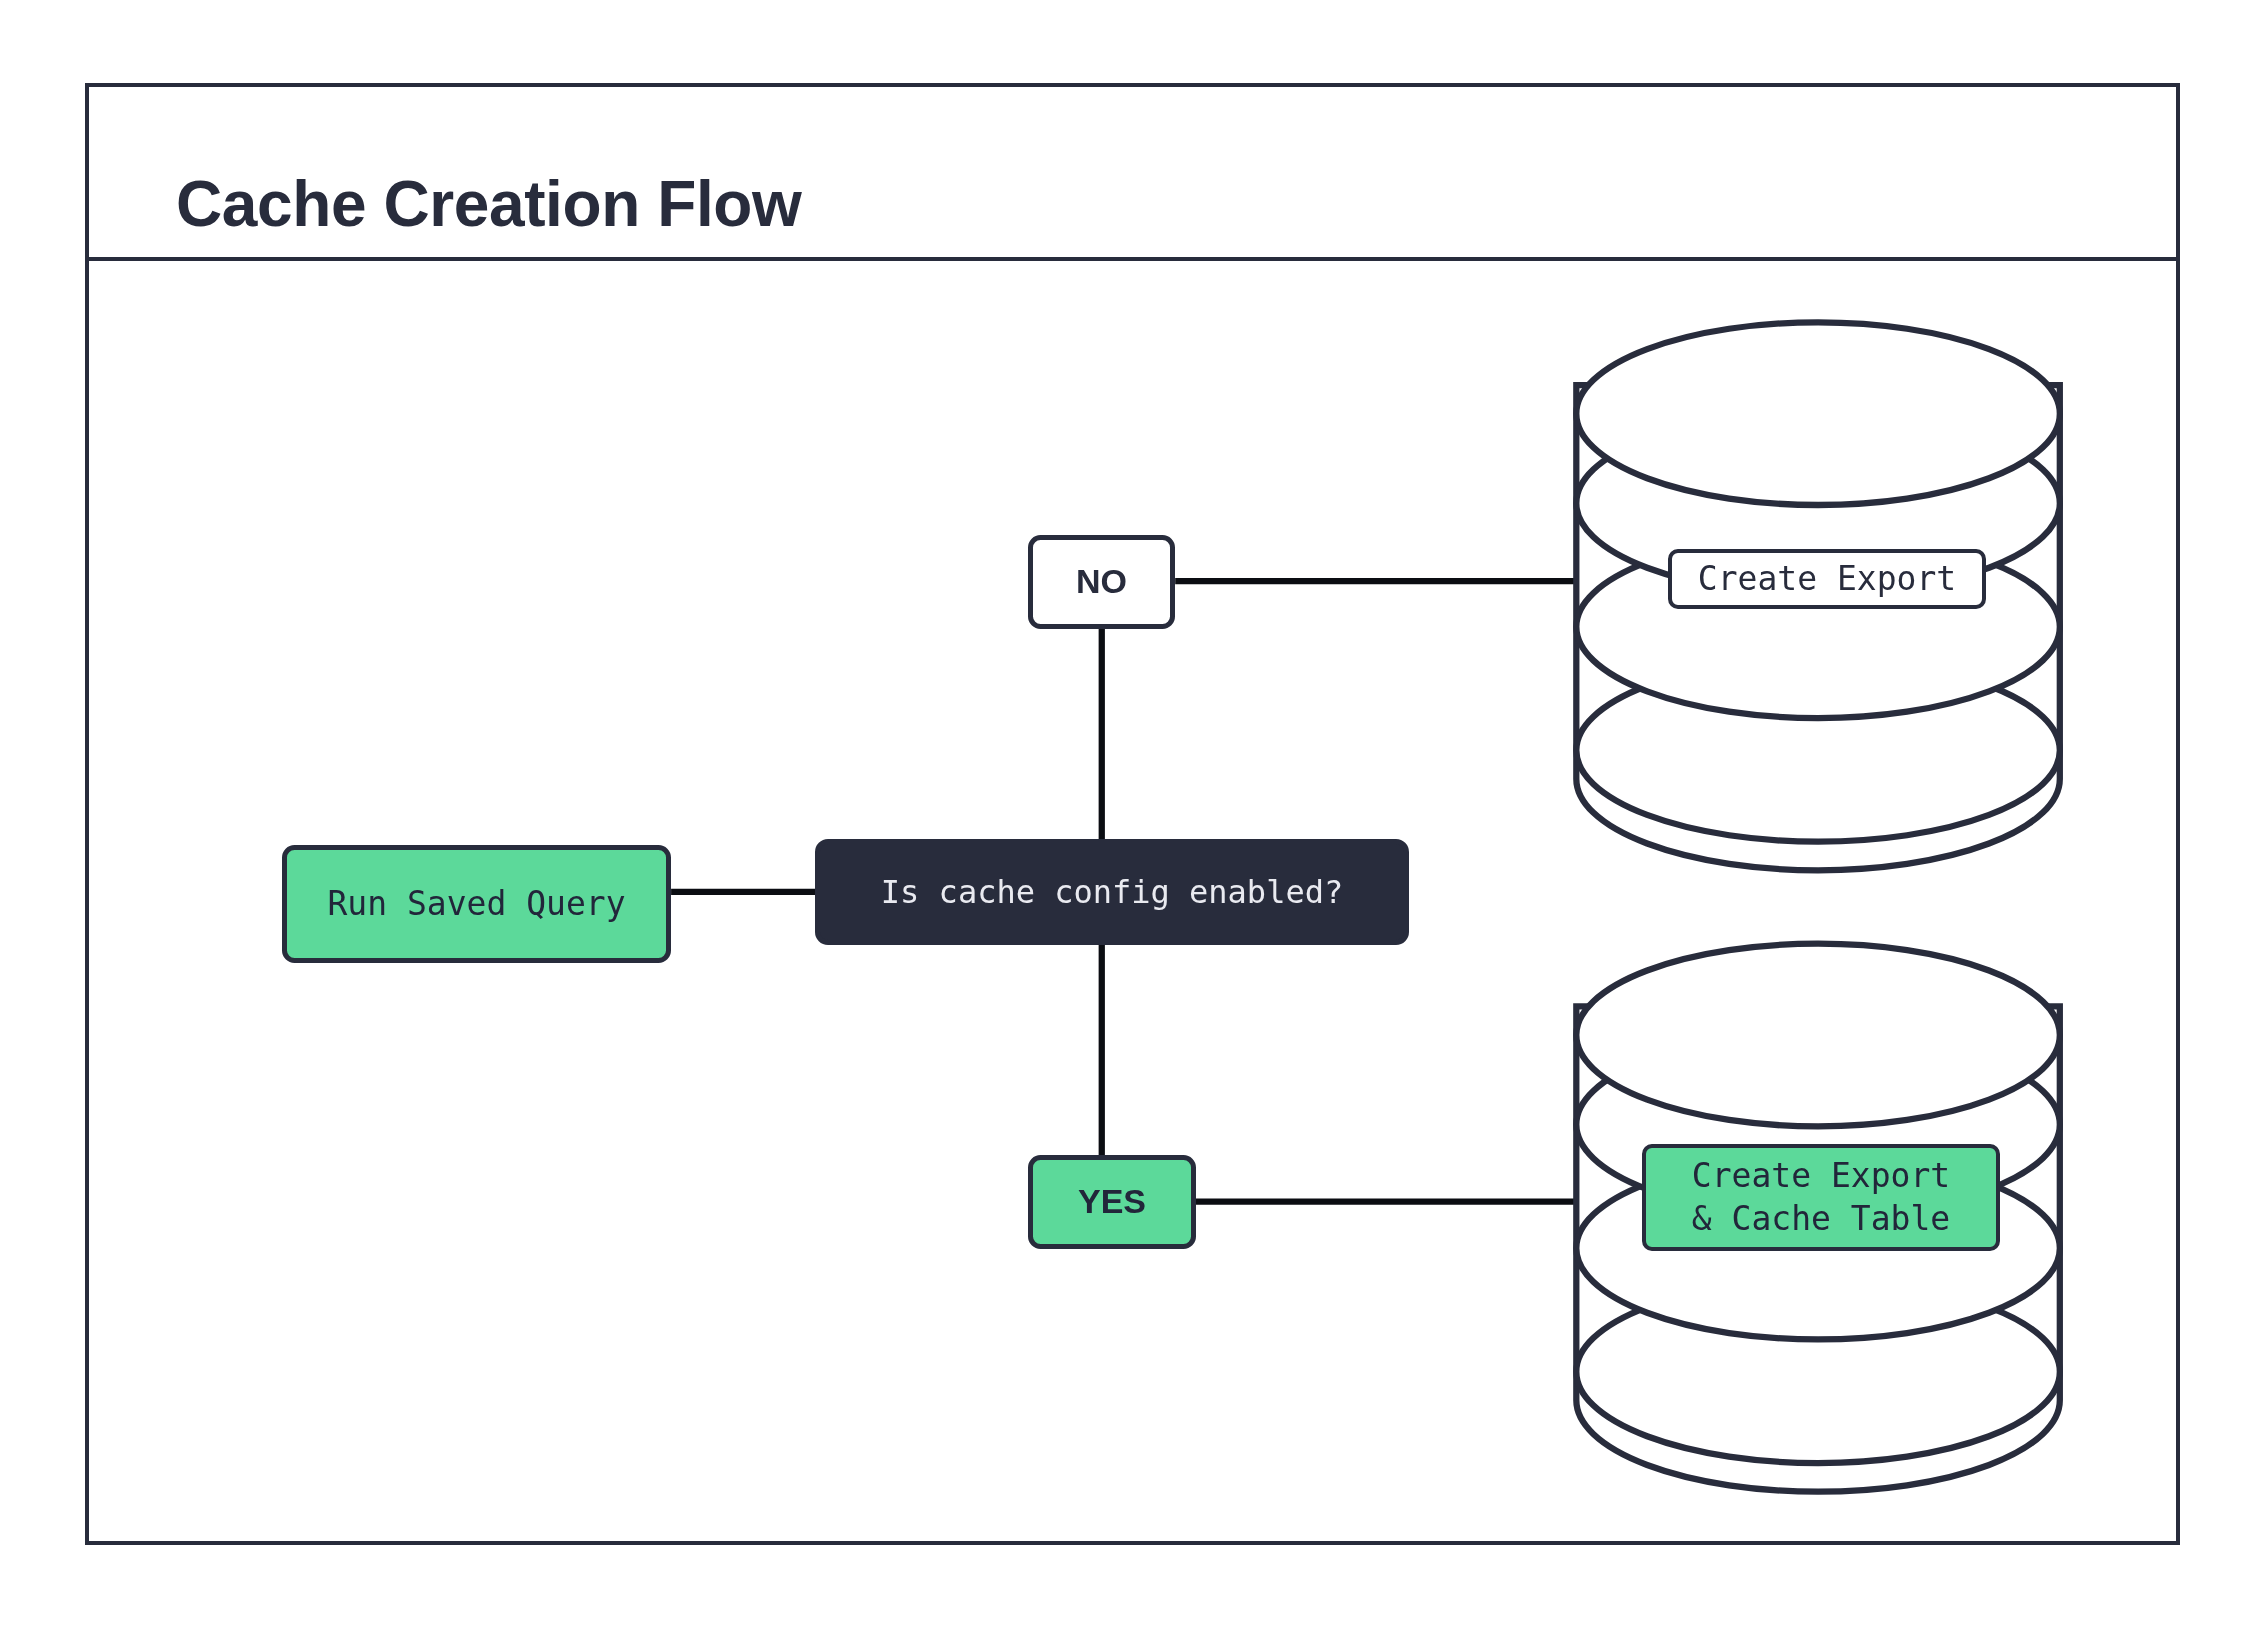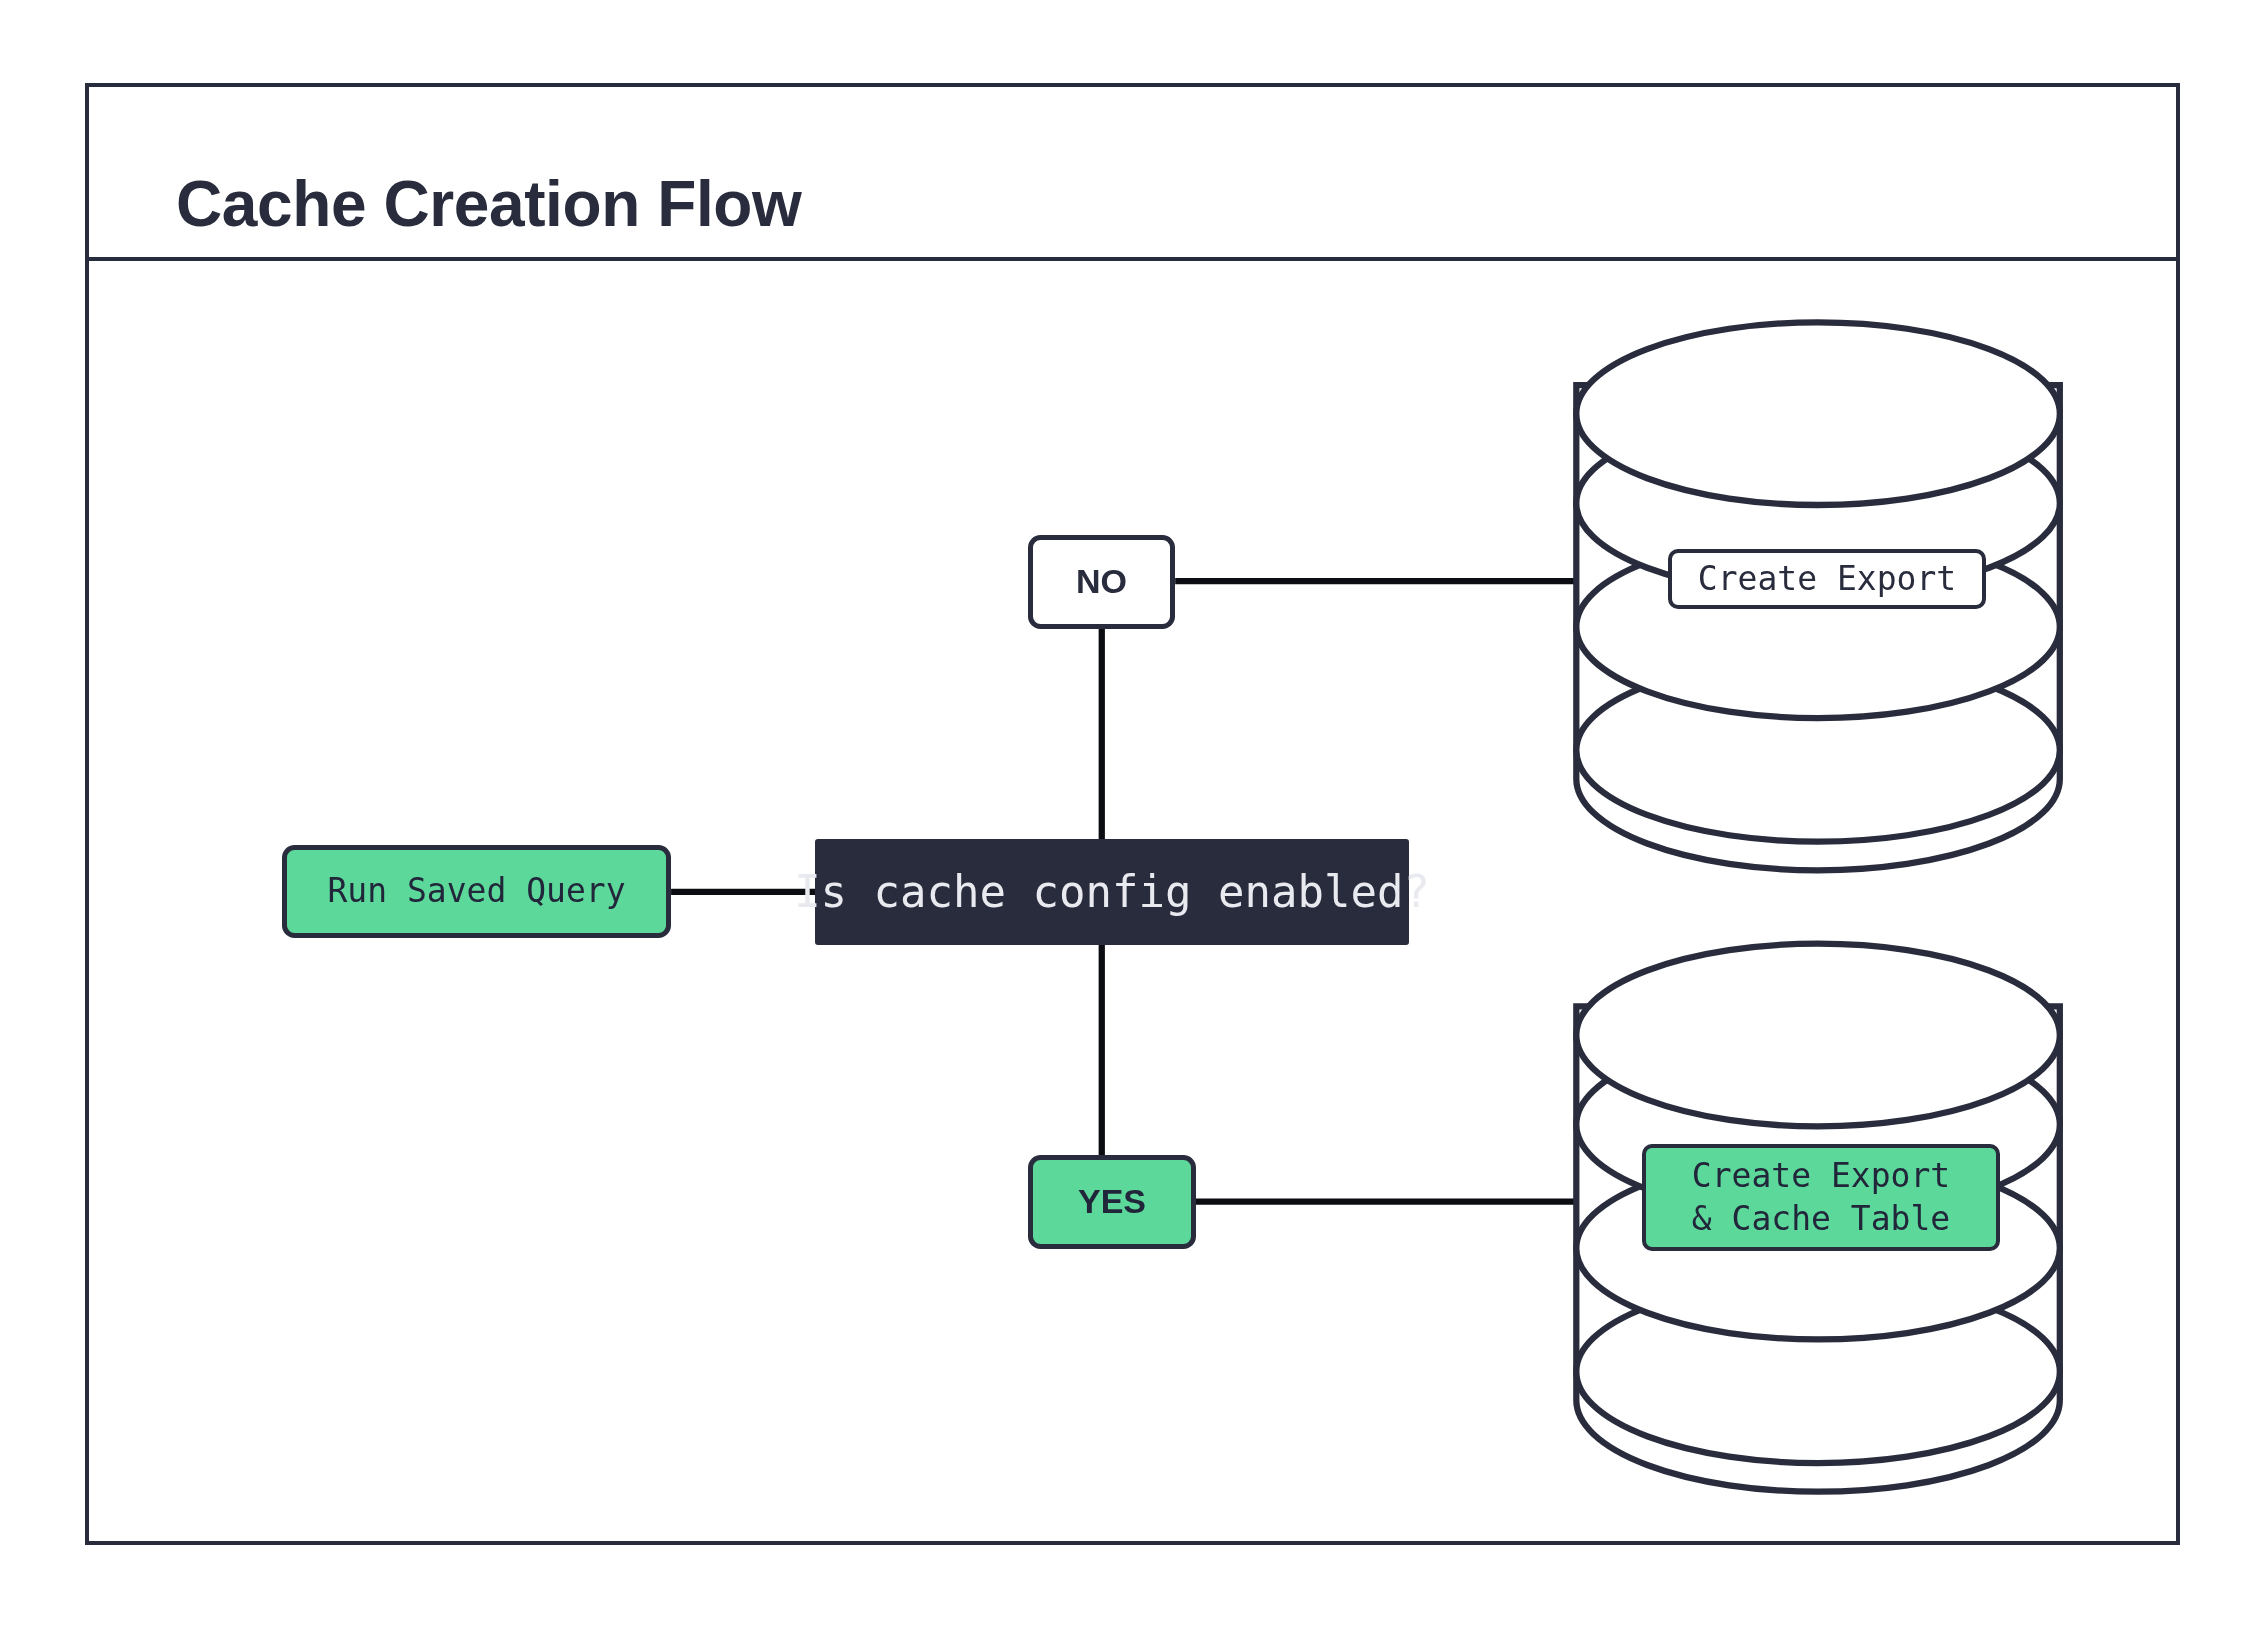--- a/index.html
+++ b/index.html
@@ -99,30 +99,30 @@
   .node-white {
     background: #ffffff;
     color: #282c3c;
   }
 
   
   #node-run-saved-query {
     left: 282px;
     top: 845px;
     width: 389px;
-    height: 93px;
+    height: 118px;
     font-size: 33px;
   }
   #node-decision {
     left: 815px;
     top: 839px;
     width: 594px;
     height: 106px;
-    font-size: 44px;
-    border-radius: 3px;
+    font-size: 32px;
+    border-radius: 13px;
   }
   #node-no {
     left: 1028px;
     top: 535px;
     width: 147px;
     height: 94px;
     font-size: 34px;
     font-family: "Liberation Sans", sans-serif;
     font-weight: 600;
   }

